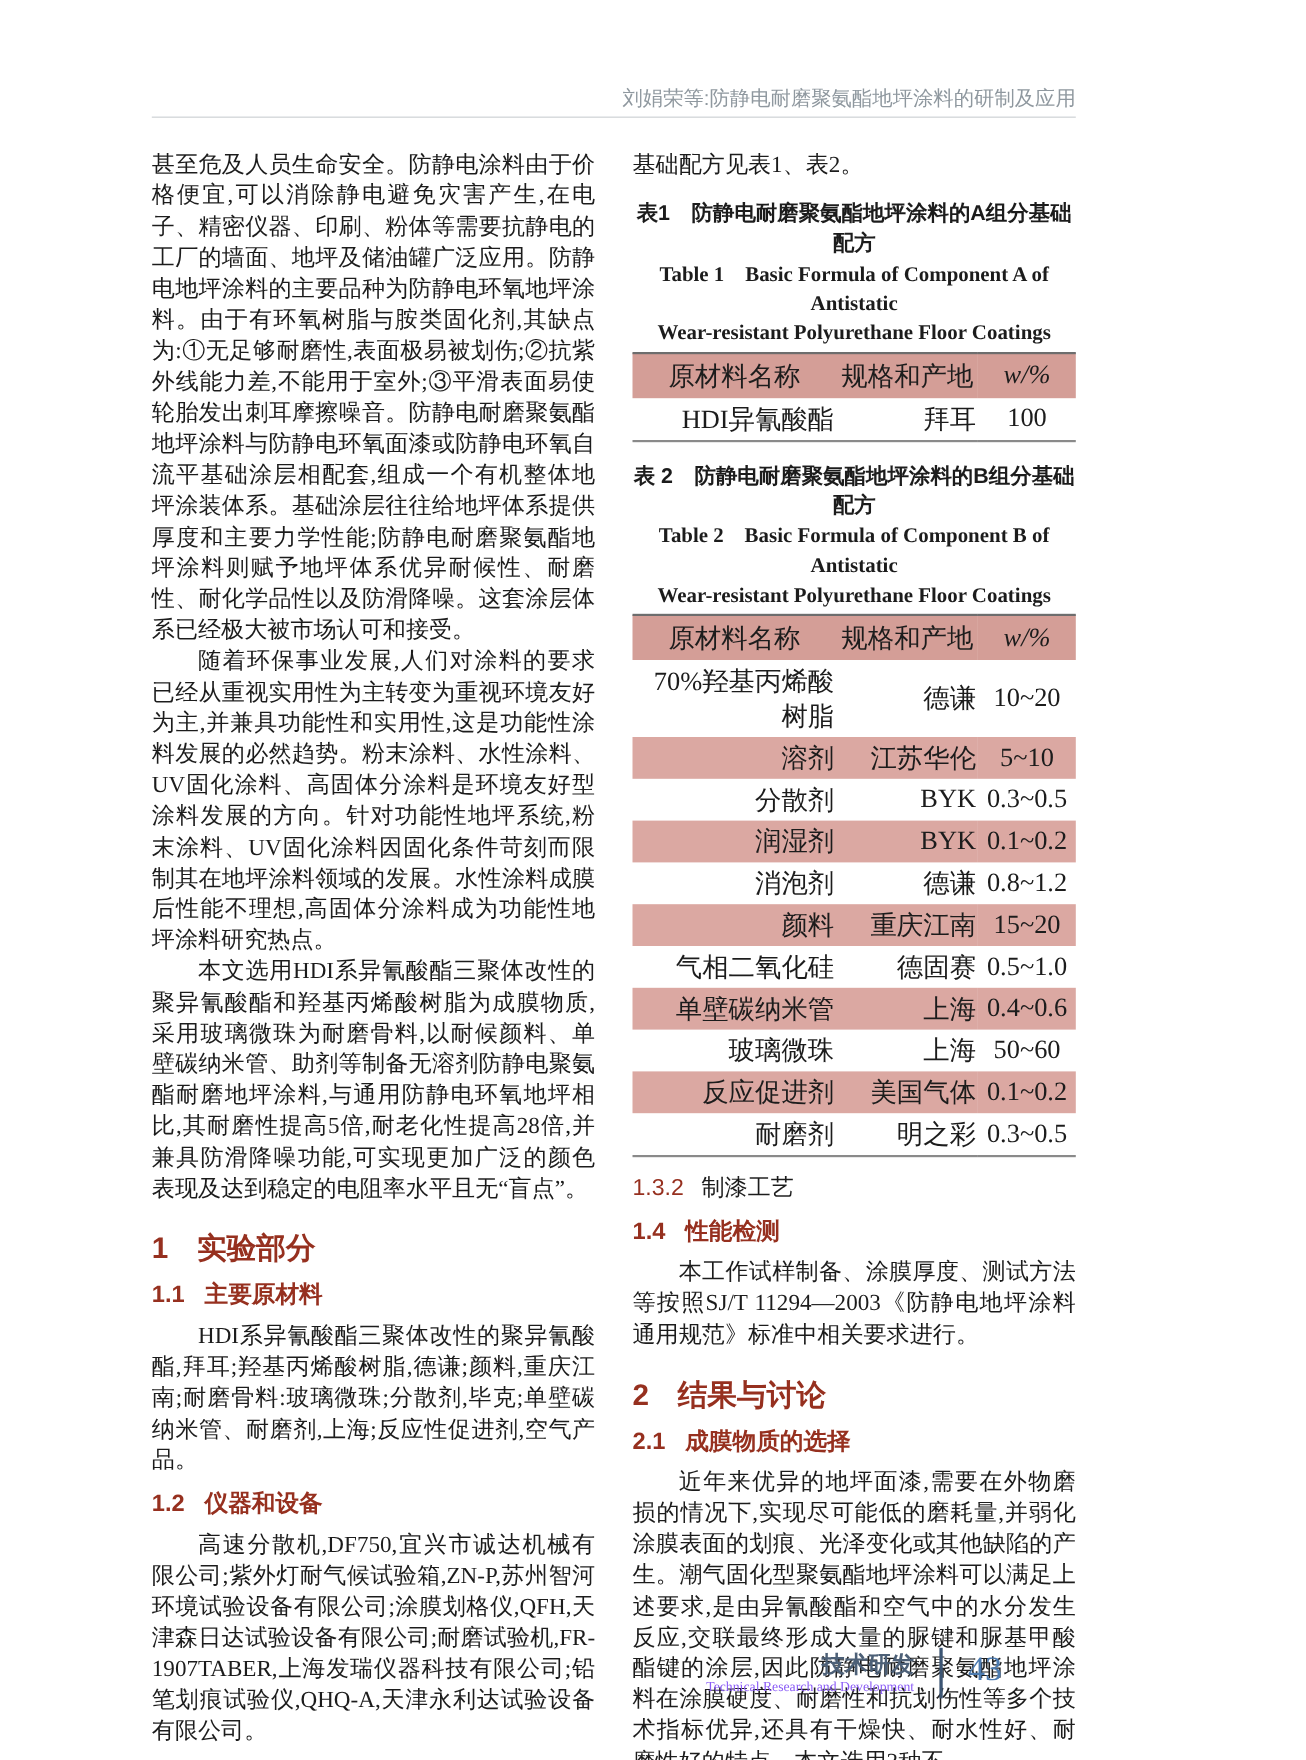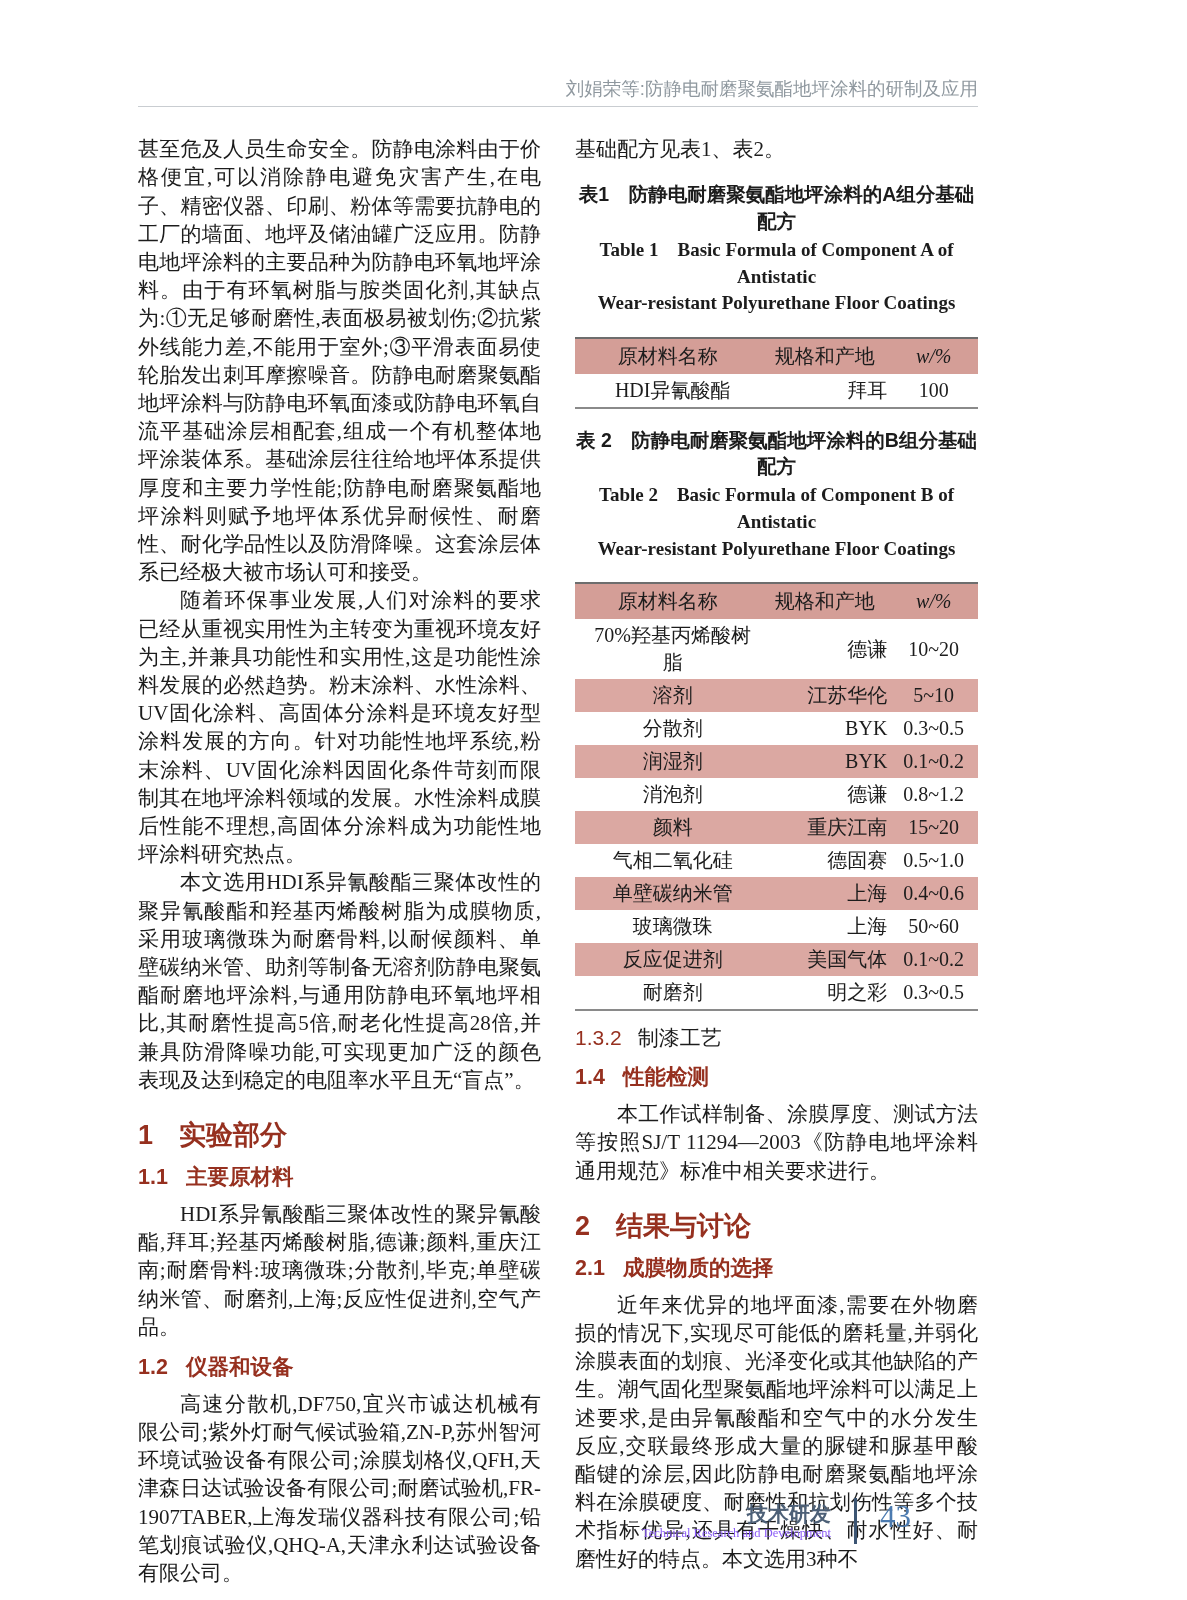--- a/index.html
+++ b/index.html
@@ -88,37 +88,37 @@
   }
   .cap-en{
     text-align:center;
     font-weight:bold;
     font-size:19px;
     line-height:1.4;
   }
   table.t{
     width:100%;
     border-collapse:collapse;
-    margin-top:20px;
-    font-size:20px;
+    margin-top:3px;
+    font-size:24px;
     border-top:2px solid #6d6d6d;
     border-bottom:2px solid #8a8a8a;
   }
   table.t thead tr{background:var(--pink-header);}
   table.t tbody tr:nth-child(even){background:var(--pink-stripe);}
   table.t th{
     font-weight:normal;
     padding:4px 2px;
     text-align:center;
   }
   table.t td{
     padding:3px 2px;
     text-align:right;
   }
-  table.t td:first-child{text-align:center;padding-left:12px;}
+  table.t td:first-child{text-align:right;padding-left:12px;}
   table.t th:nth-child(3), table.t td:nth-child(3){text-align:center;}
   table.t thead th:nth-child(3){font-style:italic;}
   table.t col.c1{width:46%;}
   table.t col.c2{width:32%;}
   table.t col.c3{width:22%;}
   .footer{
     position:absolute;
     right:130px;
     bottom:56px;
     display:flex;

